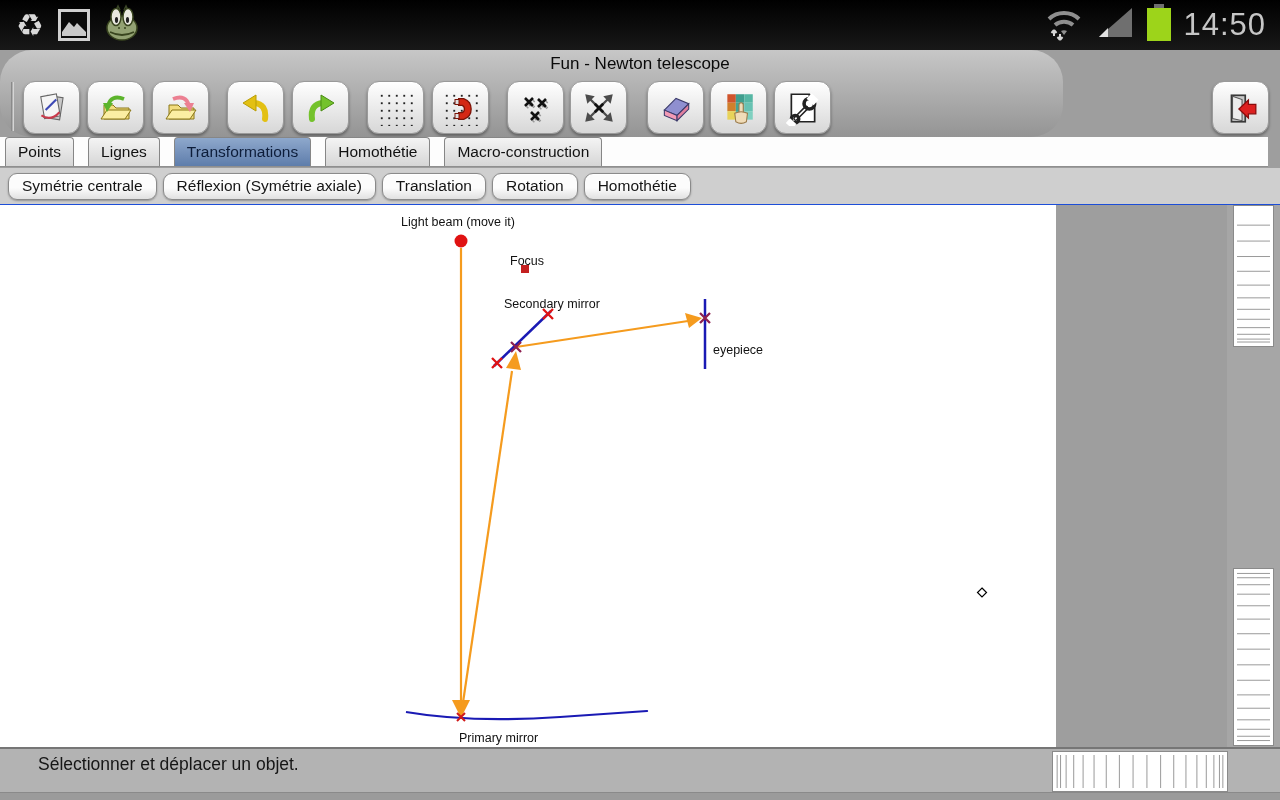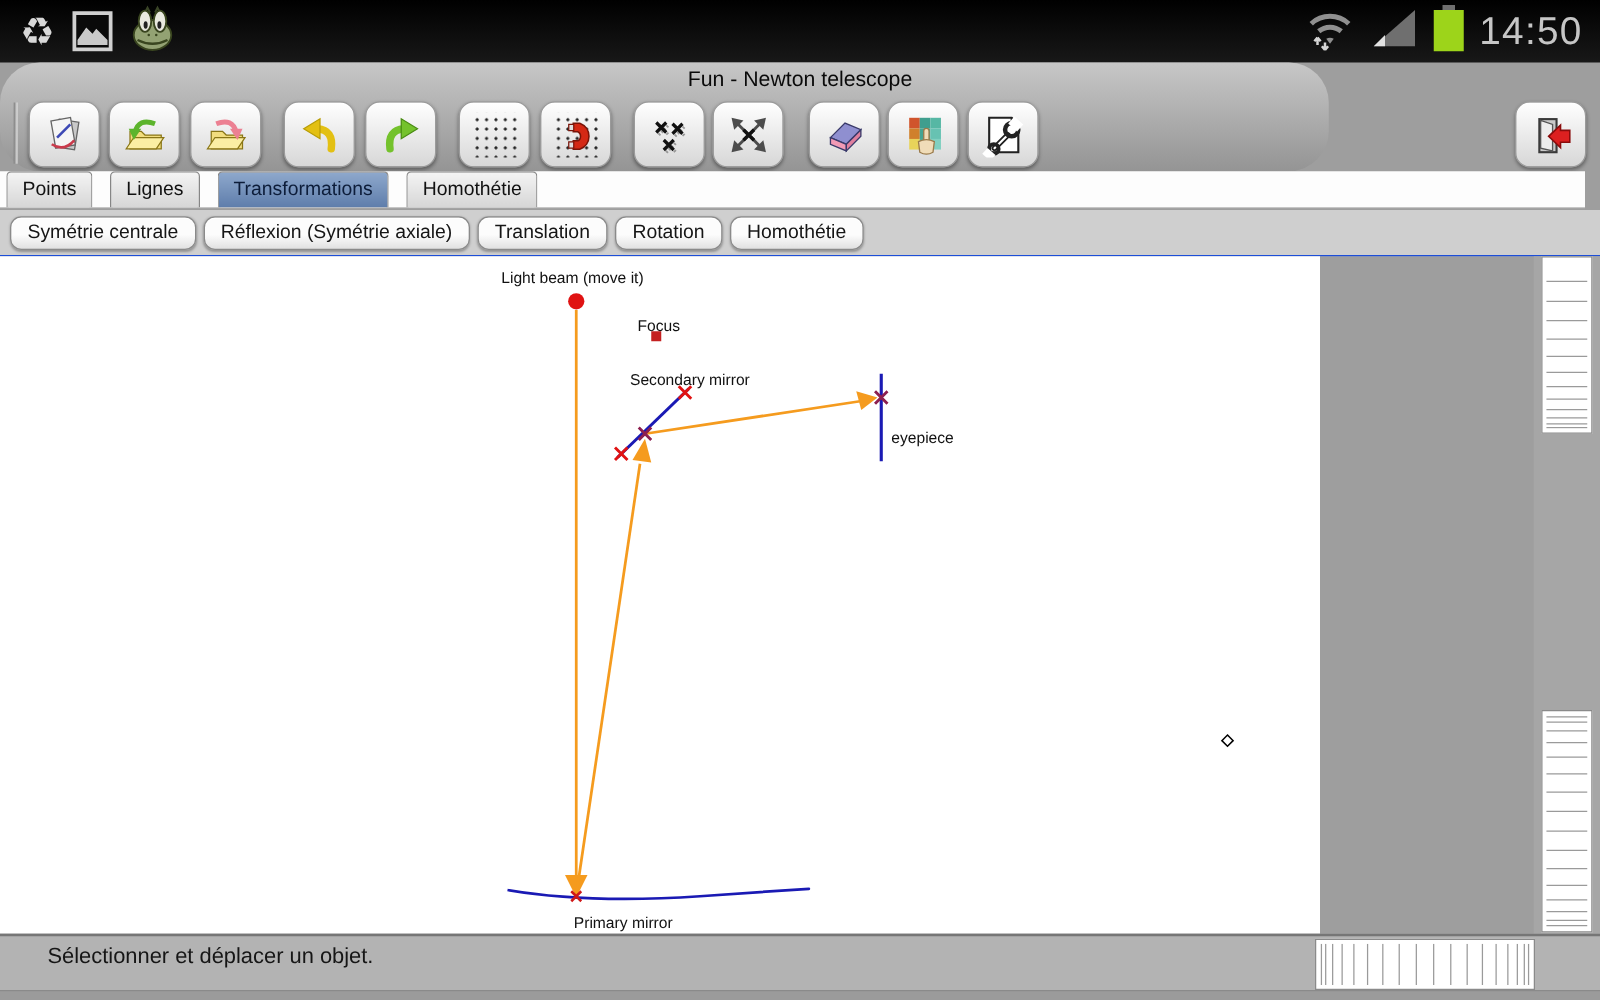--- a/index.html
+++ b/index.html
@@ -252,20 +252,21 @@
         <polygon points="31,13.5 24,13.5 24,9.5 15,18 24,26.5 24,22.5 31,22.5" fill="#dd2020" stroke="#8a0c0c" stroke-width="1.2"></polygon>
       </svg>
     </div>
   </div>
 
   <div id="tabrow">
     <div class="tab">Points</div>
     <div class="tab">Lignes</div>
     <div class="tab selected">Transformations</div>
     <div class="tab">Homothétie</div>
+    <div class="tab">Macro-construction</div>
   </div>
 
   <div id="pillrow">
     <div class="pill">Symétrie centrale</div>
     <div class="pill">Réflexion (Symétrie axiale)</div>
     <div class="pill">Translation</div>
     <div class="pill">Rotation</div>
     <div class="pill">Homothétie</div>
   </div>
 

